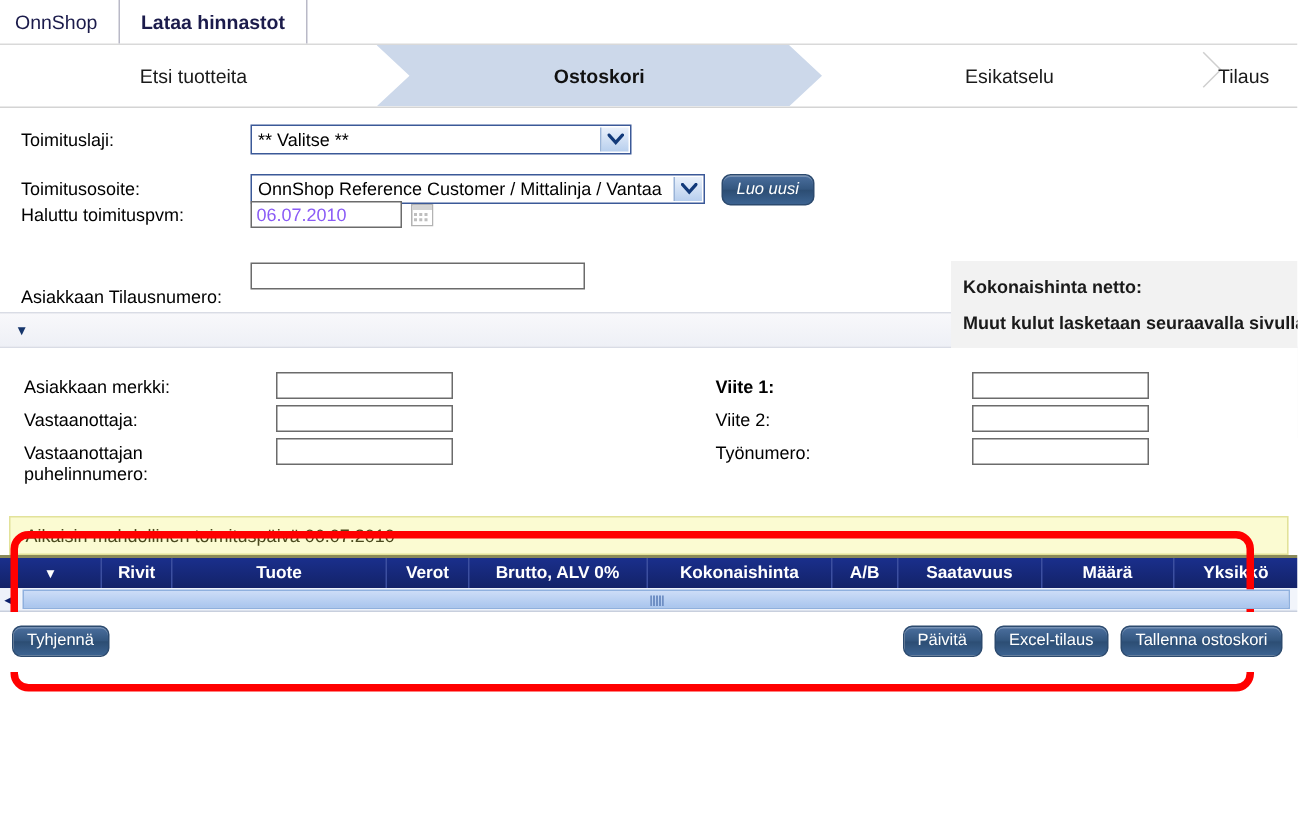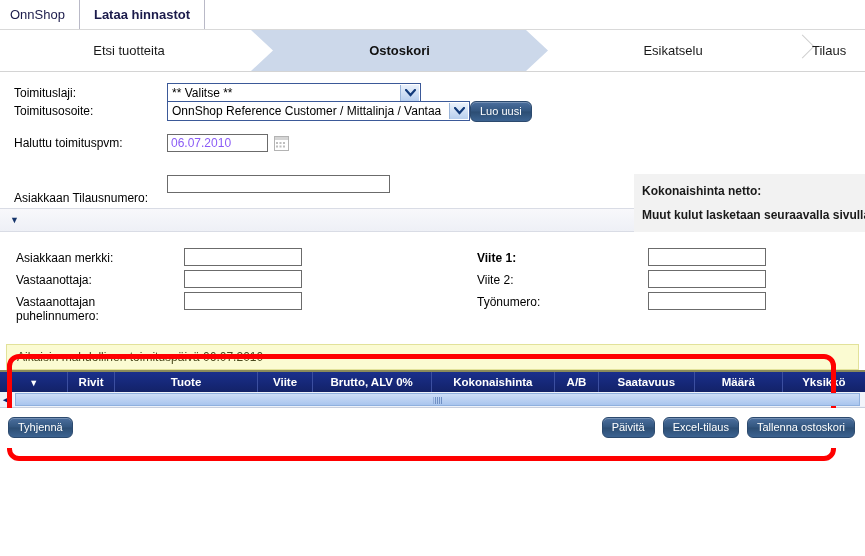--- a/index.html
+++ b/index.html
@@ -363,31 +363,31 @@
       <div class="selectbox" style="width:254px;">
         <span>** Valitse **</span>
         <span class="arrow">
           <svg width="11" height="8" viewBox="0 0 11 8">
               <path d="M1 1 L5.5 6 L10 1" fill="none" stroke="#123a7a" stroke-width="2.2" stroke-linecap="square"></path>
             </svg>
         </span>
       </div>
     </div>
 
-    <div class="field-row" style="left:14px;top:28px;">
+    <div class="field-row" style="left:14px;top:43px;">
       <div class="field-label" style="width:153px;">Toimitusosoite:</div>
       <div class="selectbox" style="width:303px;">
         <span>OnnShop Reference Customer / Mittalinja / Vantaa</span>
         <span class="arrow">
           <svg width="11" height="8" viewBox="0 0 11 8">
               <path d="M1 1 L5.5 6 L10 1" fill="none" stroke="#123a7a" stroke-width="2.2" stroke-linecap="square"></path>
             </svg>
         </span>
       </div>
-      <button class="btn-blue" style="margin-left:0;">Luo uusi</button>
+      <button class="btn-blue" style="margin-left:11px;font-style:italic;">Luo uusi</button>
     </div>
 
     <div class="field-row" style="left:14px;top:60px;">
       <div class="field-label" style="width:153px;">Haluttu toimituspvm:</div>
       <input class="textbox" style="width: 101px;" type="text" value="06.07.2010">
       <span class="cal-icon">
         <svg width="15" height="15" viewBox="0 0 15 15">
           <rect x="0.5" y="0.5" width="14" height="14" fill="#ffffff" stroke="#9a9a9a"></rect>
           <rect x="1" y="1" width="13" height="3" fill="#c8c8c8"></rect>
           <g fill="#a9a9a9">
@@ -444,21 +444,21 @@
   <div class="redbox"></div>
 
   <div class="notice">Aikaisin mahdollinen toimituspäivä 06.07.2010</div>
 
   <div class="grid-head">
     <div class="gh-cell" style="width:68px;">
       <span class="sortarrow">▼</span>
     </div>
     <div class="gh-cell" style="width:46px;">Rivit</div>
     <div class="gh-cell" style="width:144px;">Tuote</div>
-    <div class="gh-cell" style="width:54px;">Viite</div>
+    <div class="gh-cell" style="width:54px;">Verot</div>
     <div class="gh-cell" style="width:119px;">Brutto, ALV 0%</div>
     <div class="gh-cell" style="width:124px;">Kokonaishinta</div>
     <div class="gh-cell" style="width:43px;">A/B</div>
     <div class="gh-cell" style="width:96px;">Saatavuus</div>
     <div class="gh-cell" style="width:88px;">Määrä</div>
     <div class="gh-cell" style="width:83px;border-right:none;">Yksikkö</div>
   </div>
 
   <div class="hscroll">
     <div class="hs-left">◀</div>

